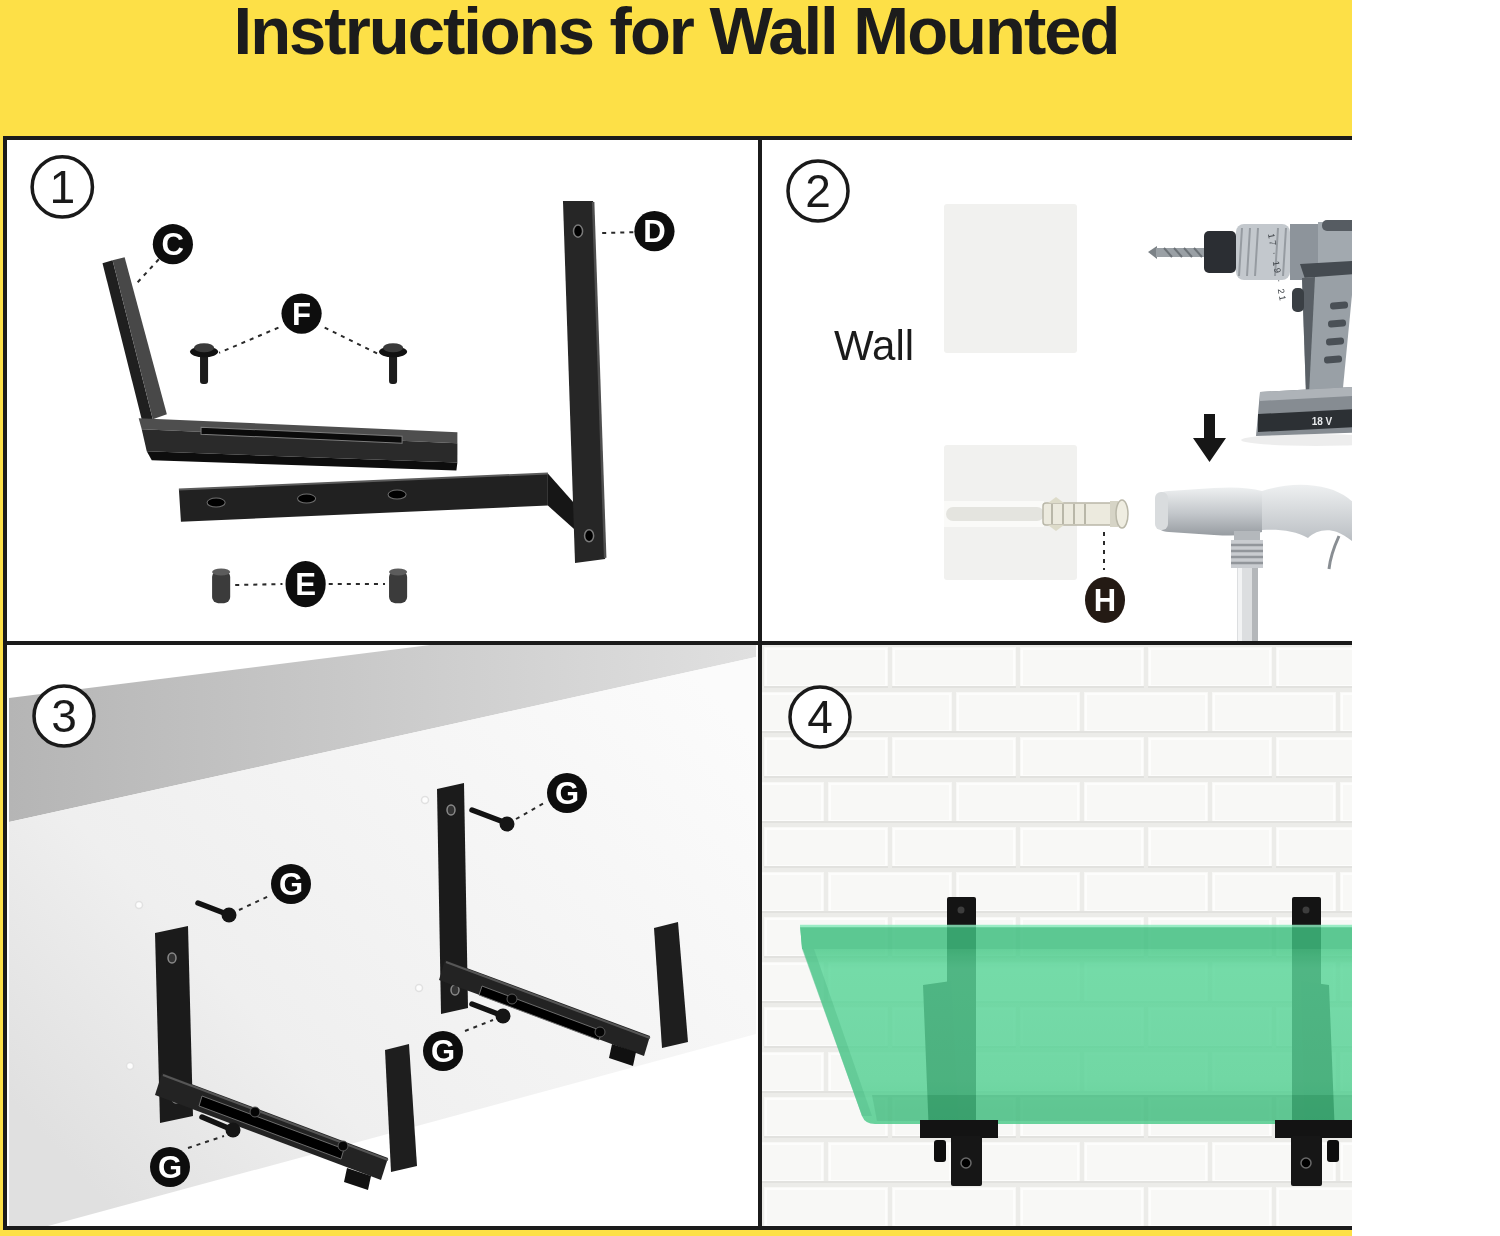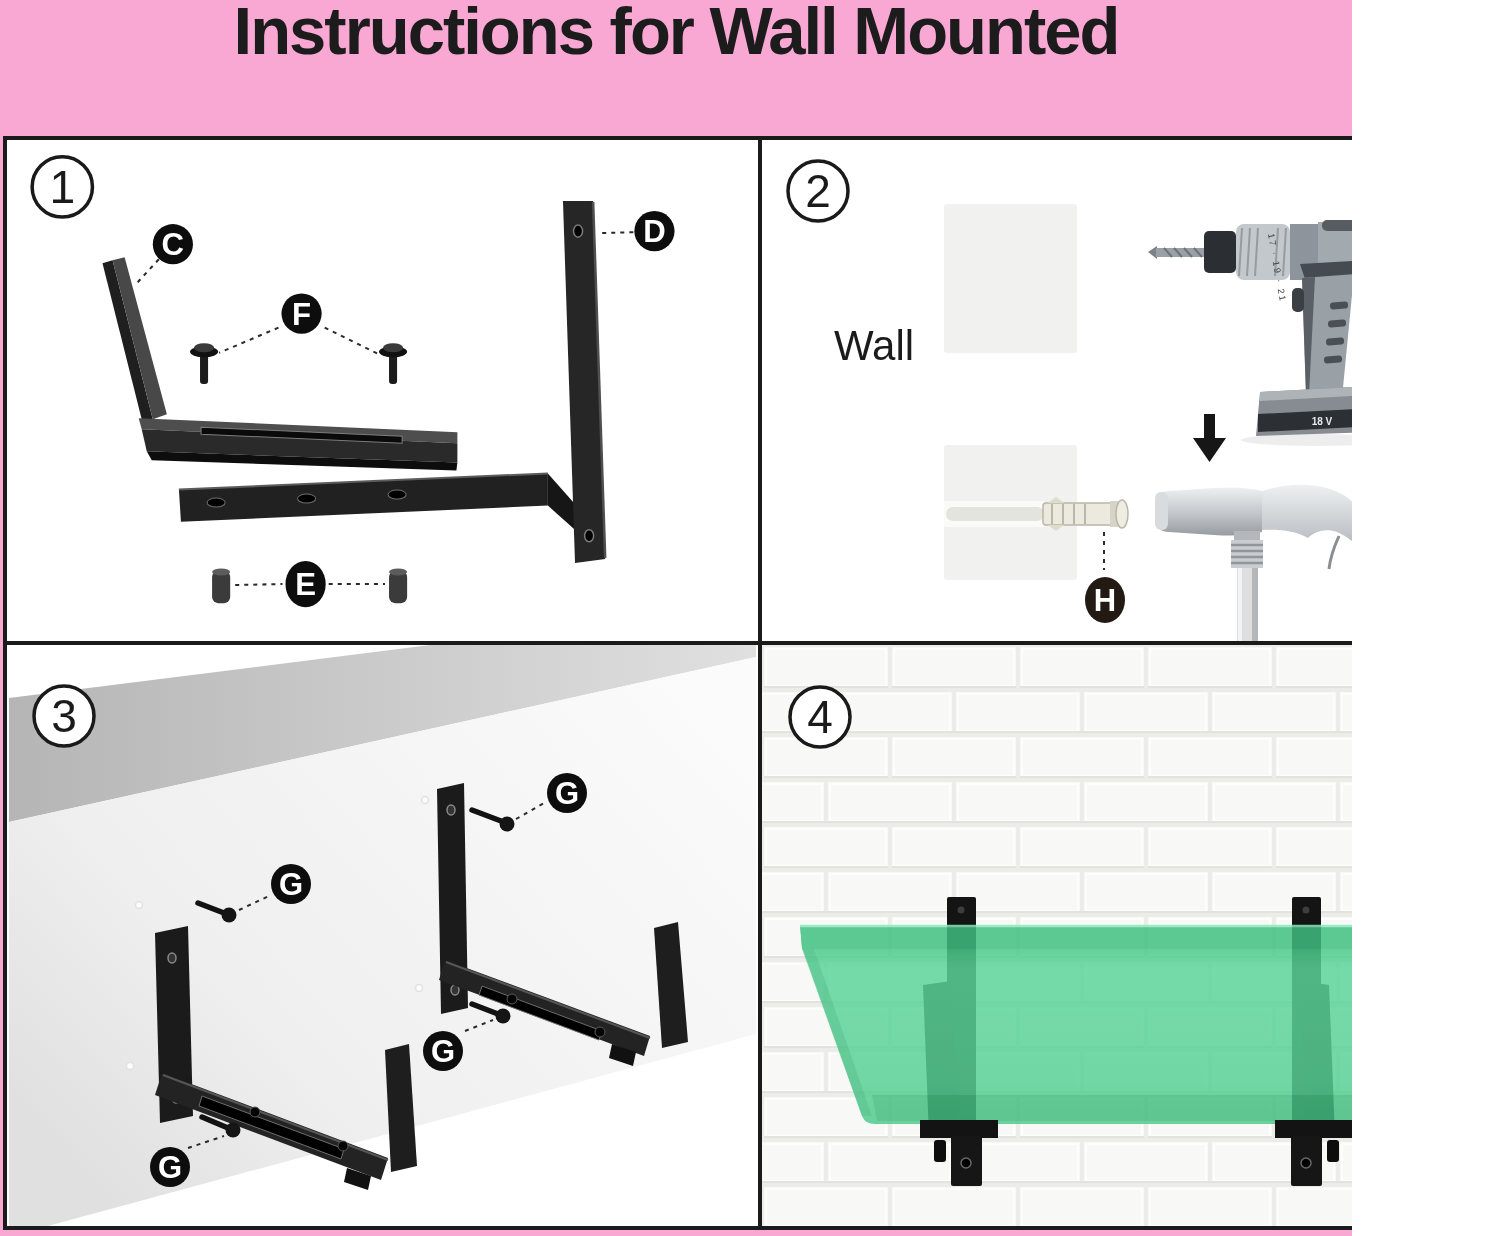--- a/index.html
+++ b/index.html
@@ -1,16 +1,16 @@
 <!DOCTYPE html>
 <html><head>
 <meta charset="utf-8">
 <style>
   html,body{margin:0;padding:0;background:#ffffff;}
-  .page{position:relative;width:1352px;height:1236px;background:#f9a8d4;overflow:hidden;
+  .page{position:relative;width:1352px;height:1236px;background:#fde047;overflow:hidden;
         font-family:"Liberation Sans",sans-serif;}
   .page-title{margin:0;position:absolute;top:-8px;left:0;width:100%;text-align:center;
         font-size:67px;font-weight:700;letter-spacing:-2px;color:#1c1c1c;}
   .grid{position:absolute;left:3px;top:136px;width:1494px;height:1094px;
         box-sizing:border-box;border:4px solid #1b1b1b;
         display:grid;grid-template-columns:755px 731px;grid-template-rows:505px 581px;}
   .panel{position:relative;overflow:hidden;box-sizing:border-box;background:#fff;}
   .p1{border-right:4px solid #1b1b1b;border-bottom:4px solid #1b1b1b;}
   .p2{border-bottom:4px solid #1b1b1b;}
   .p3{border-right:4px solid #1b1b1b;}

